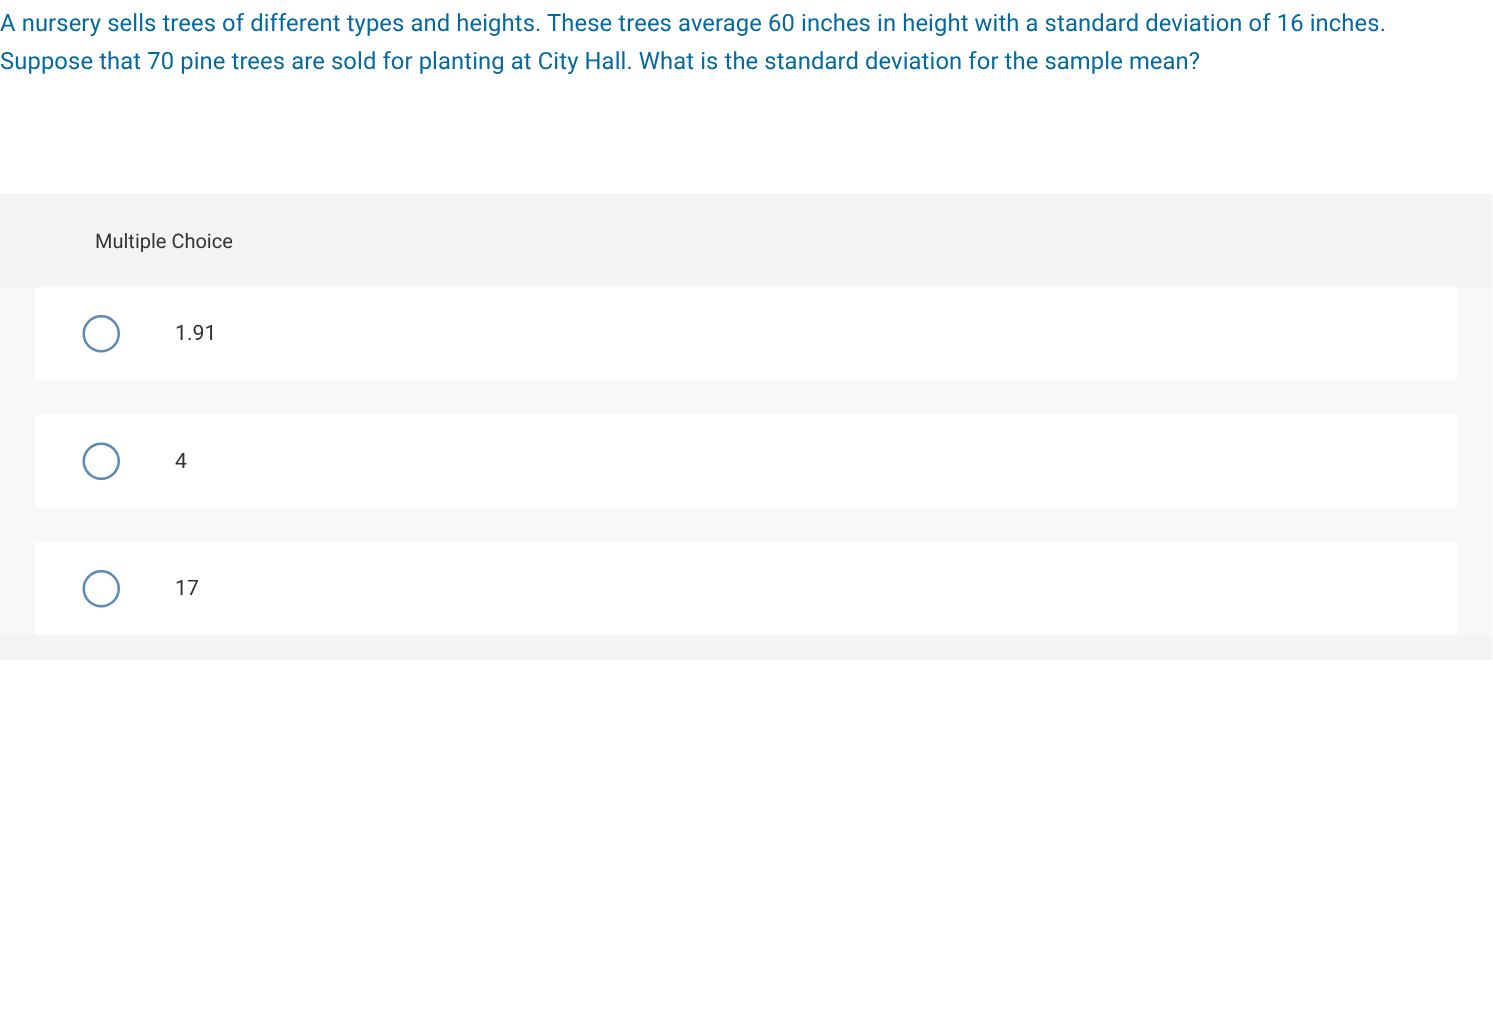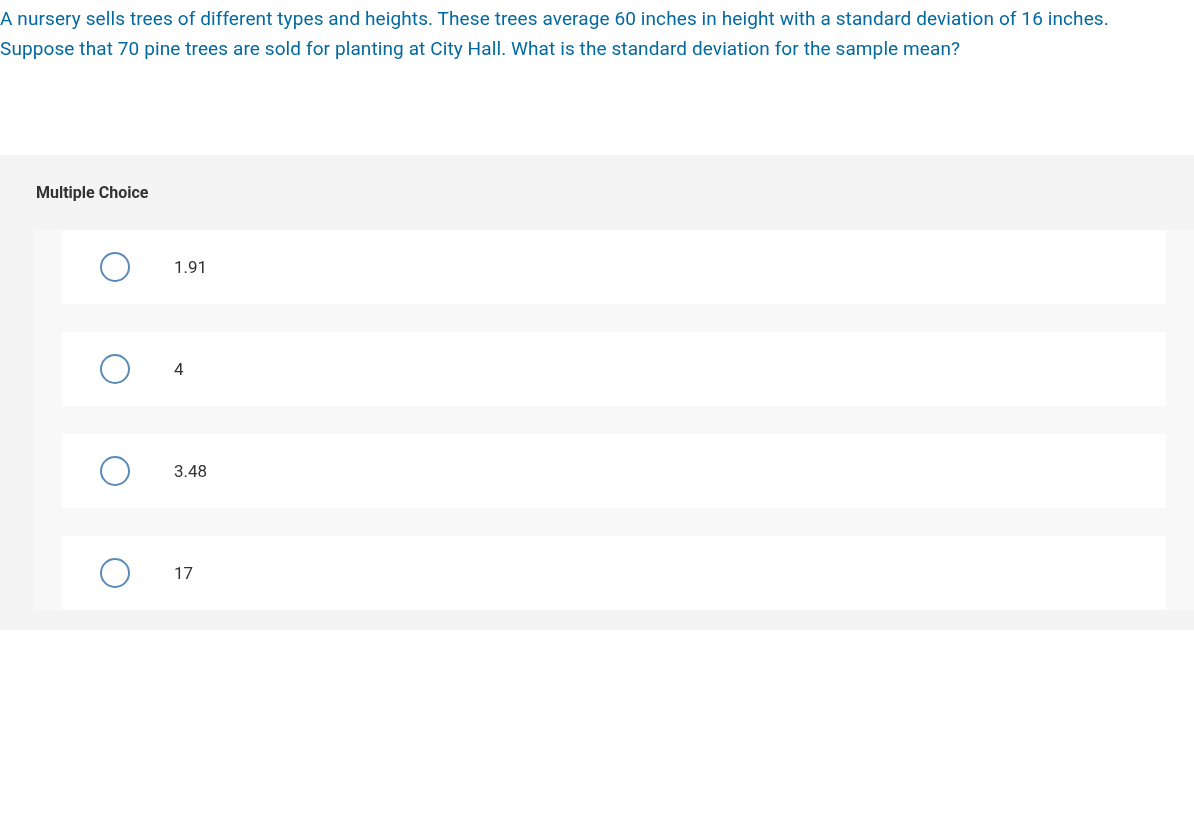--- a/index.html
+++ b/index.html
@@ -23,27 +23,26 @@
       letter-spacing: 0.1px;
     }
     .answer-section {
       background: #f4f4f4;
       margin-top: 90px;
       padding-bottom: 20px;
     }
     .section-header {
       font-size: 16px;
       color: #333333;
-      padding: 28px 0 28px 36px;
-      font-weight: 700;
+      padding: 28px 0 28px 76px;
+      font-weight: 400;
     }
     .options-container {
       padding: 0 28px;
       background: #f8f8f8;
-      margin-left: 34px;
     }
     .option-row {
       background: #ffffff;
       display: flex;
       align-items: center;
       padding: 22px 20px;
       margin-bottom: 28px;
       cursor: pointer;
     }
     .option-row:last-child {
@@ -75,20 +74,16 @@
     <div class="option-row">
       <div class="radio-circle"></div>
       <div class="option-label">1.91</div>
     </div>
     <div class="option-row">
       <div class="radio-circle"></div>
       <div class="option-label">4</div>
     </div>
     <div class="option-row">
       <div class="radio-circle"></div>
-      <div class="option-label">3.48</div>
-    </div>
-    <div class="option-row">
-      <div class="radio-circle"></div>
       <div class="option-label">17</div>
     </div>
   </div>
 </div>
 
 </body></html>

